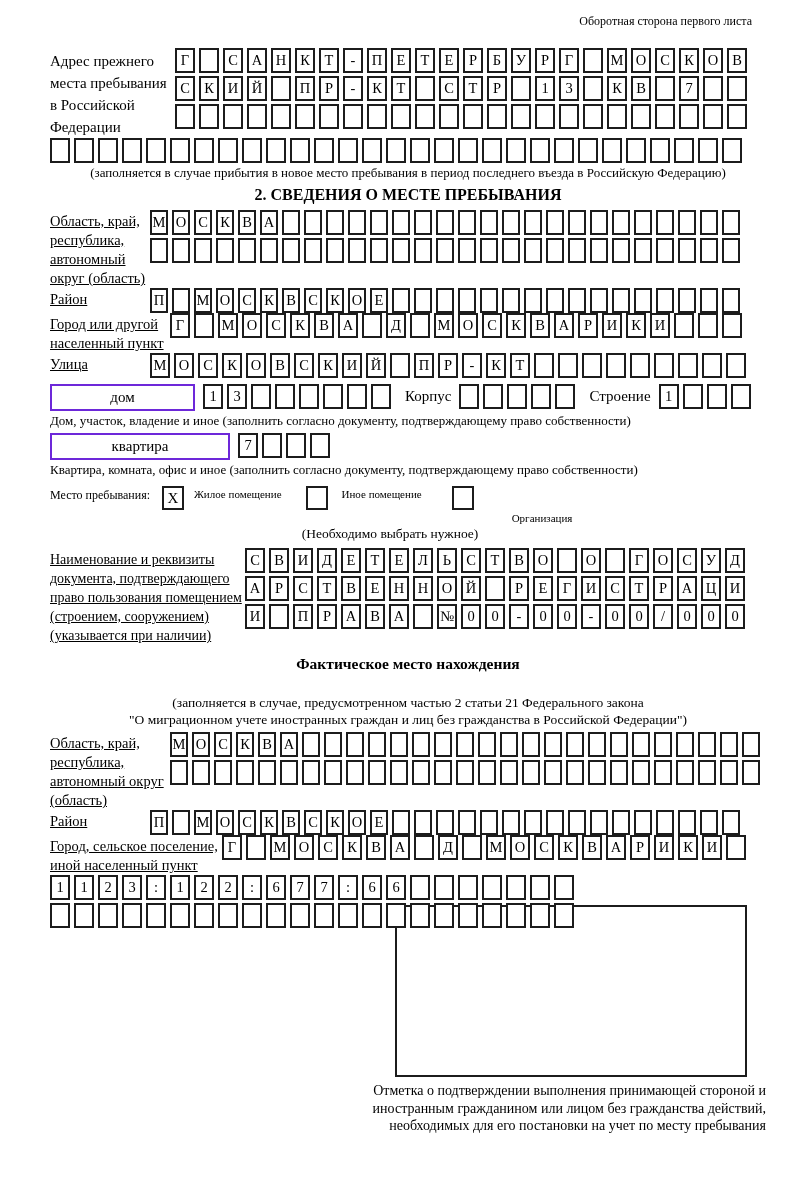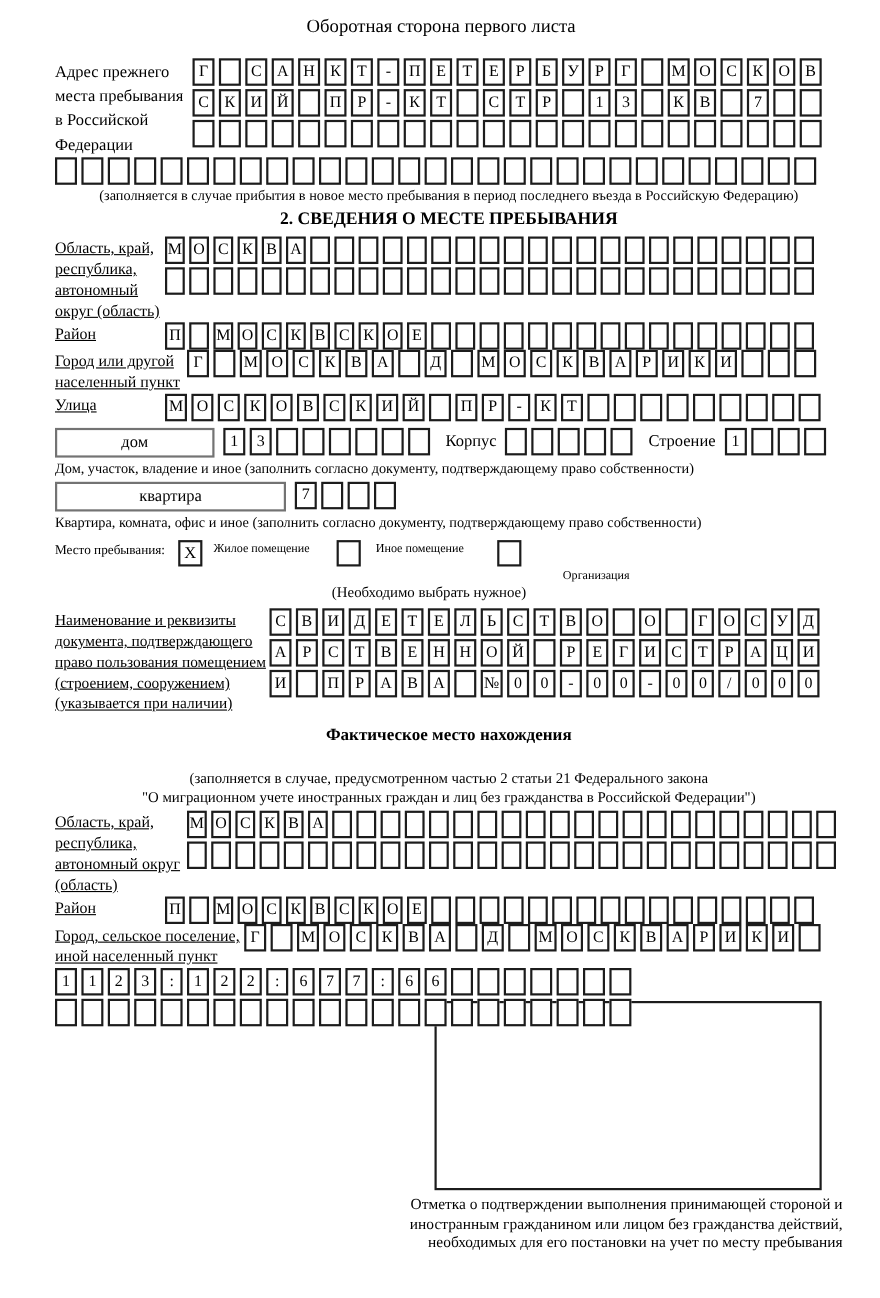--- a/index.html
+++ b/index.html
@@ -1,38 +1,38 @@
 <!DOCTYPE html>
 <html><head>
 <meta charset="utf-8">
 <style>
   html,body{margin:0;padding:0;background:#fff;}
   body{width:800px;height:1180px;overflow:hidden;color:#000;
        font-family:"Liberation Serif","DejaVu Serif",serif;font-size:15px;}
   .page{padding:14px 34px 0 50px;}
-  .header-note{text-align:center;font-size:17px;padding-right:14px;}
+  .header-note{text-align:right;font-size:12px;padding-right:14px;}
   .flex-row{display:flex;align-items:flex-start;}
   .label{flex:none;font-size:14.5px;line-height:19px;padding-top:2px;text-decoration:underline;}
   .label-lg{flex:none;font-size:15px;line-height:22px;padding-top:2px;}
   .w125{width:125px;} .w100{width:100px;} .w120{width:120px;} .w172{width:172px;} .w195{width:195px;}
   .cells{display:flex;flex:none;}
   .rows .cells{margin-bottom:3px;}
   .cell,.cell-lg{flex:none;box-sizing:border-box;border:2px solid #1c1c1c;height:25px;
        display:flex;align-items:center;justify-content:center;font-size:14.5px;background:#fff;}
   .cell{width:18px;margin-right:4px;}
   .cell-lg{width:20px;margin-right:4px;}
   .block1{margin-top:19px;}
   .caption{font-size:13px;line-height:16px;margin-top:2px;}
   .center{text-align:center;}
   .section-title{font-weight:bold;font-size:16px;text-align:center;margin:5px 0 6px;}
   .mt6{margin-top:6px;} .mt4{margin-top:4px;}
-  .wide-box{flex:none;border:2px solid #737373;height:27px;box-sizing:border-box;
+  .wide-box{flex:none;border:2px solid #6d28d9;height:27px;box-sizing:border-box;
        display:flex;align-items:center;justify-content:center;font-size:15px;background:#fff;}
   .house-box{width:145px;margin-right:8px;}
-  .apt-box{width:210px;margin-right:8px;}
+  .apt-box{width:180px;margin-right:8px;}
   .inline-label{flex:none;font-size:15px;padding:4px 8px 0 10px;}
   .checkbox{flex:none;width:22px;height:24px;box-sizing:border-box;border:2px solid #1c1c1c;
        text-align:center;font-size:15px;line-height:20px;background:#fff;}
   .stay-row{display:flex;align-items:flex-start;margin-top:8px;}
   .stay-label{font-size:12px;padding-top:2px;}
   .opt-label{font-size:11px;padding-top:2px;}
   .stay-caption{font-size:13.5px;margin-left:185px;width:310px;text-align:center;margin-top:2px;}
   .sub-title{font-weight:bold;font-size:15.5px;text-align:center;margin:10px 0 21px;}
   .fact-caption{font-size:13.5px;line-height:17px;text-align:center;}
   .mark-area{margin-left:300px;width:416px;margin-top:-26px;}

